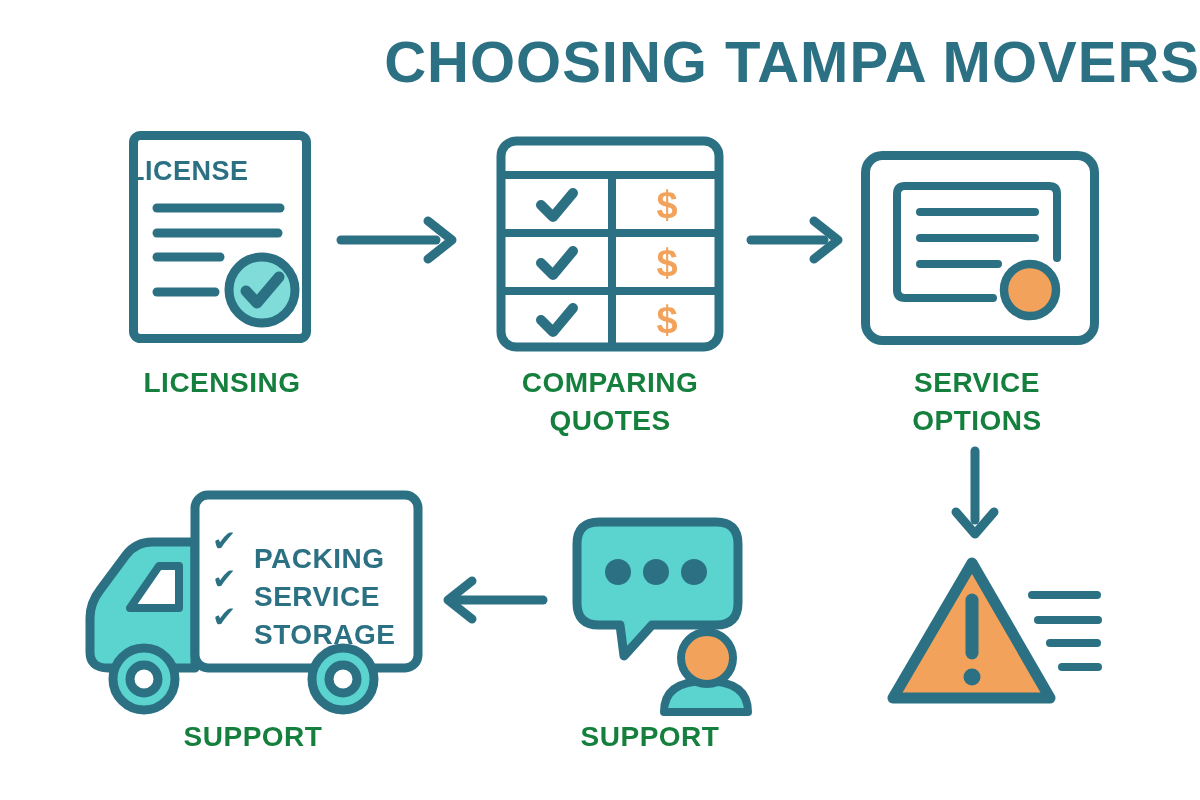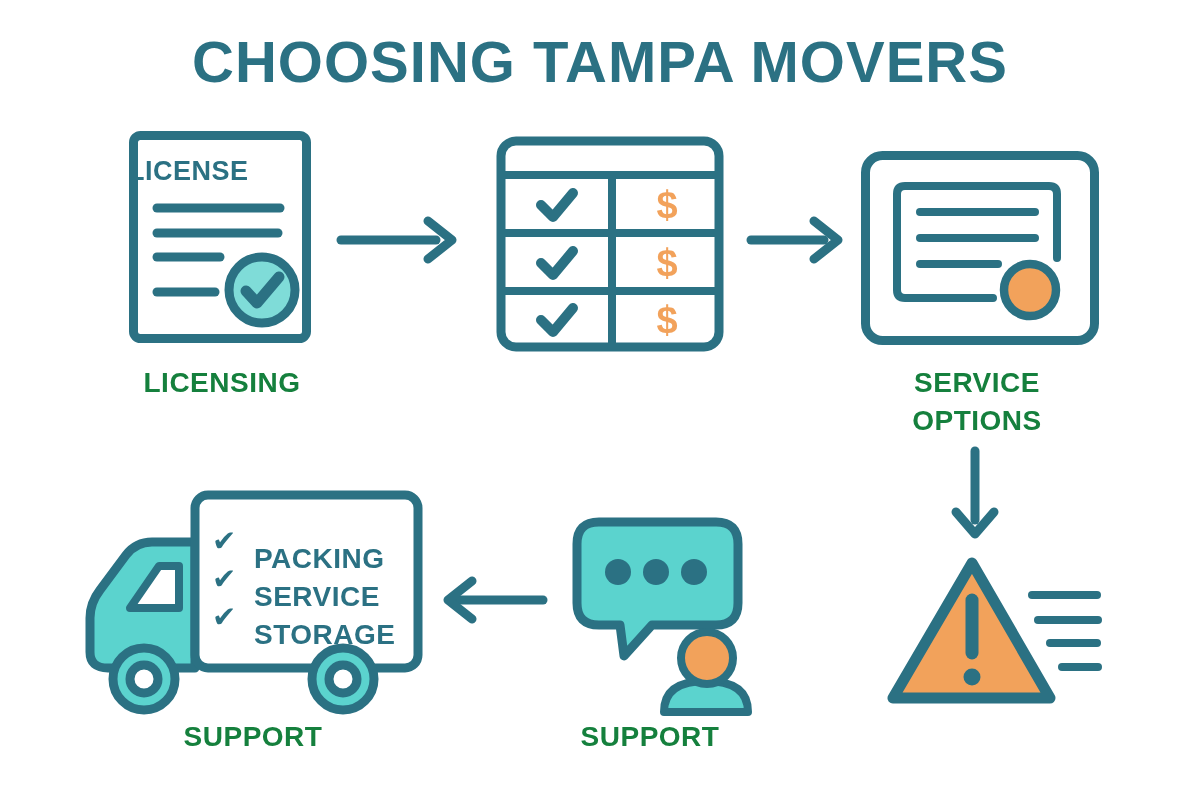--- a/index.html
+++ b/index.html
@@ -2,21 +2,21 @@
 <html><head>
 <meta charset="utf-8">
 <style>
   html,body{margin:0;padding:0;background:#fff;}
   #canvas{
     position:relative;width:1200px;height:800px;background:#ffffff;
     font-family:"Liberation Sans",  "DejaVu Sans", sans-serif;overflow:hidden;
   }
   .abs{position:absolute;}
   #title{
-    left:0;top:28px;width:1200px;text-align:center;
+    left:0;top:28px;width:1200px;text-align:right;
     font-size:58px;font-weight:bold;letter-spacing:1px;color:#2b7183;
   }
   .step-label{
     text-align:center;color:#15803d;font-weight:bold;
     font-size:28px;line-height:38px;letter-spacing:0.5px;
   }
   #license-title{
     left:128px;top:156px;width:184px;
     color:#2b7183;font-weight:bold;font-size:27px;letter-spacing:0.5px;
   }
@@ -132,20 +132,24 @@
     </div>
     <div class="truck-row">
       <span class="truck-check">✔</span>
       <span class="truck-word">STORAGE</span>
     </div>
   </div>
 
   <div class="abs step-label" style="left:97px;top:364px;width:250px;">
     <div>LICENSING</div>
   </div>
+  <div class="abs step-label" style="left:485px;top:364px;width:250px;">
+    <div>COMPARING</div>
+    <div>QUOTES</div>
+  </div>
   <div class="abs step-label" style="left:852px;top:364px;width:250px;">
     <div>SERVICE</div>
     <div>OPTIONS</div>
   </div>
   <div class="abs step-label" style="left:525px;top:718px;width:250px;">
     <div>SUPPORT</div>
   </div>
   <div class="abs step-label" style="left:128px;top:718px;width:250px;">
     <div>SUPPORT</div>
   </div>

